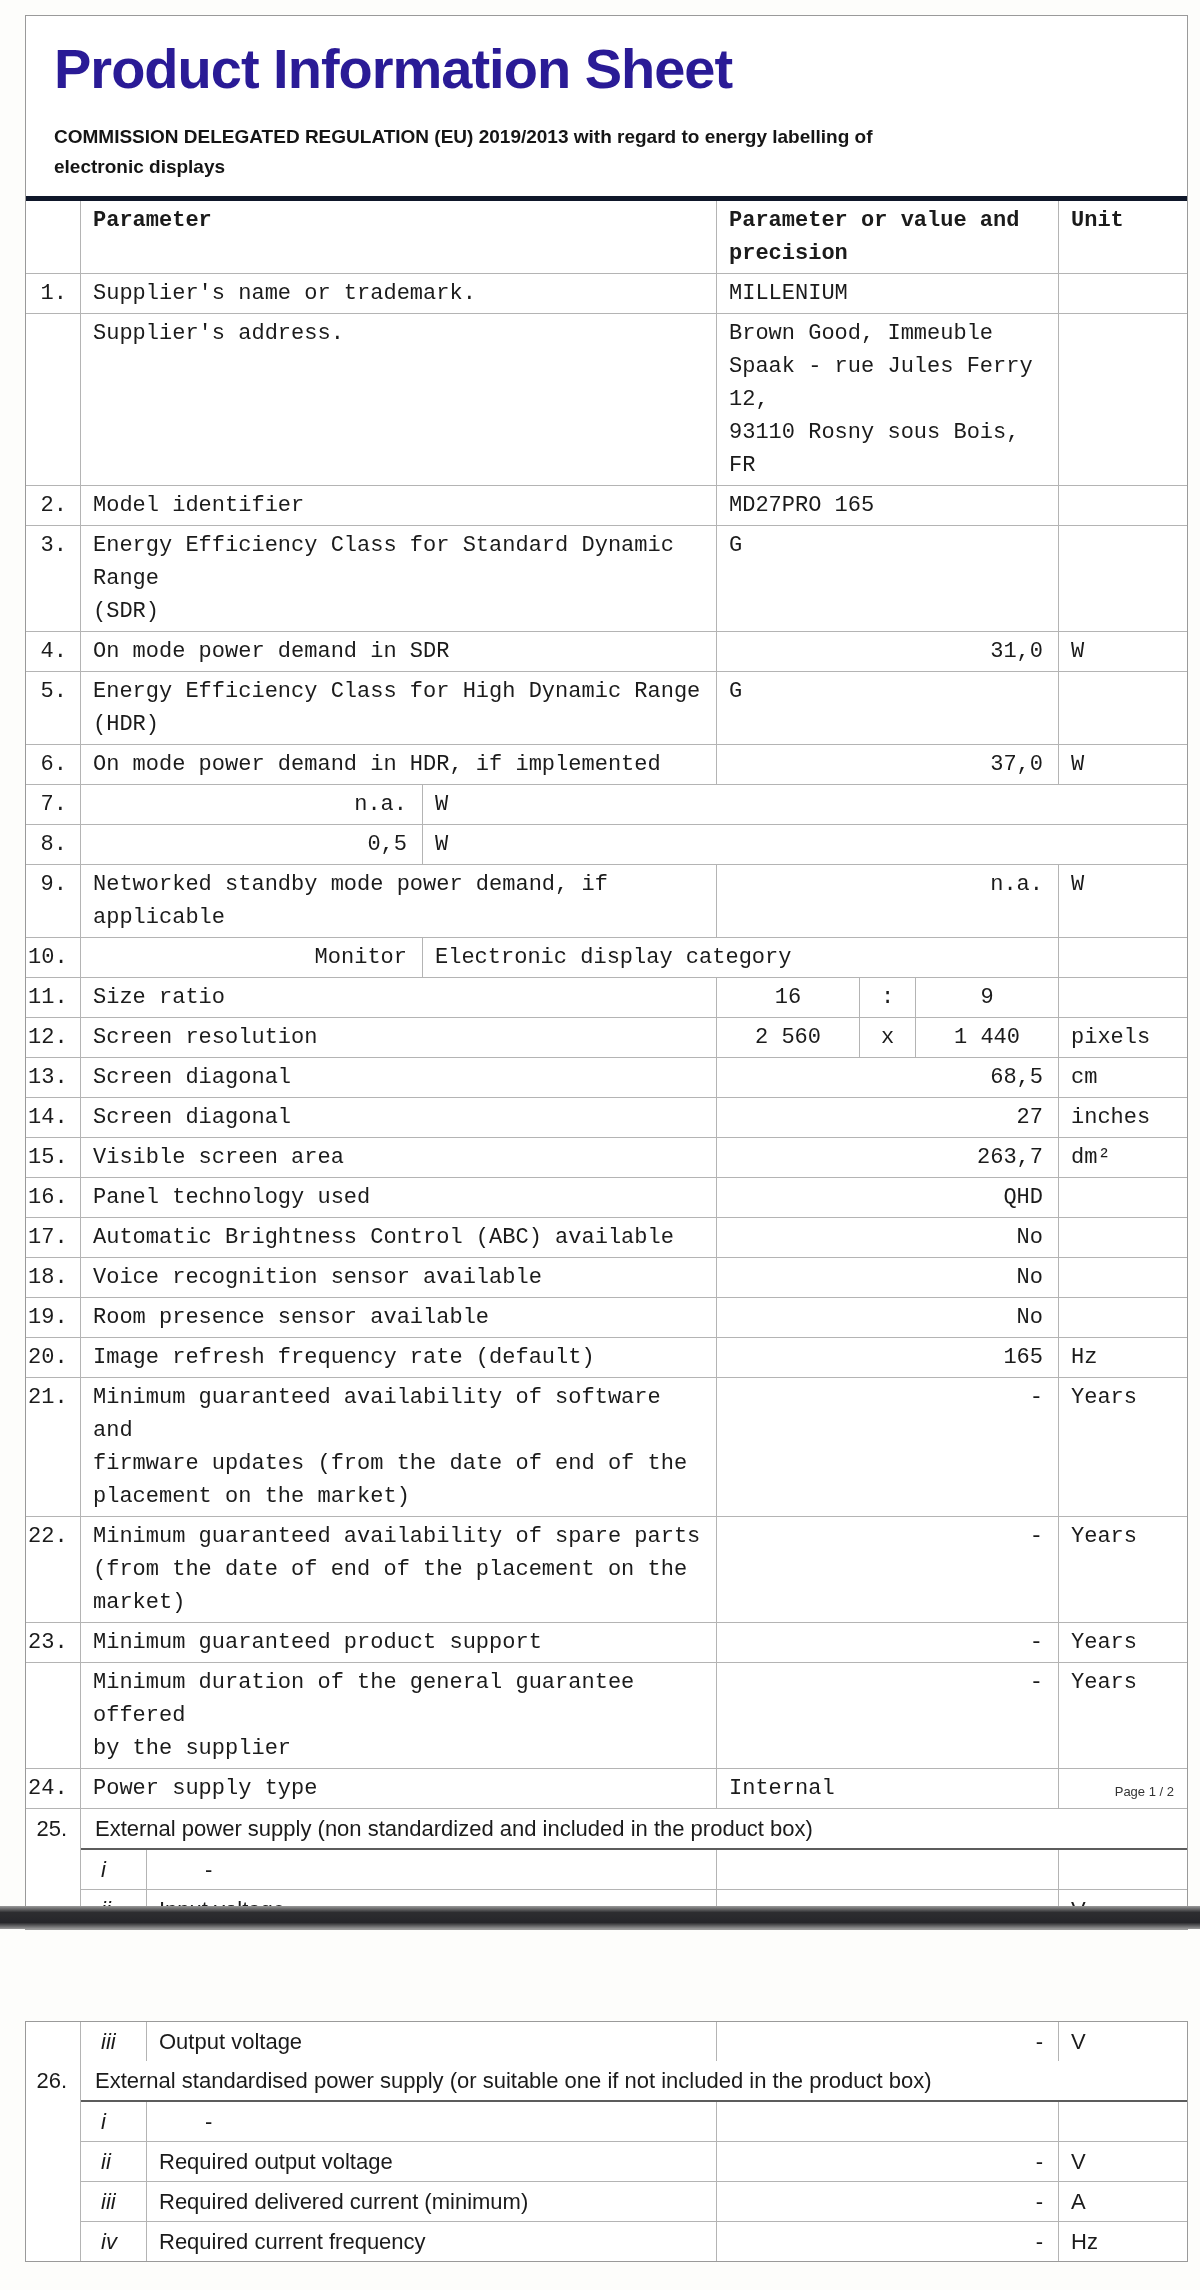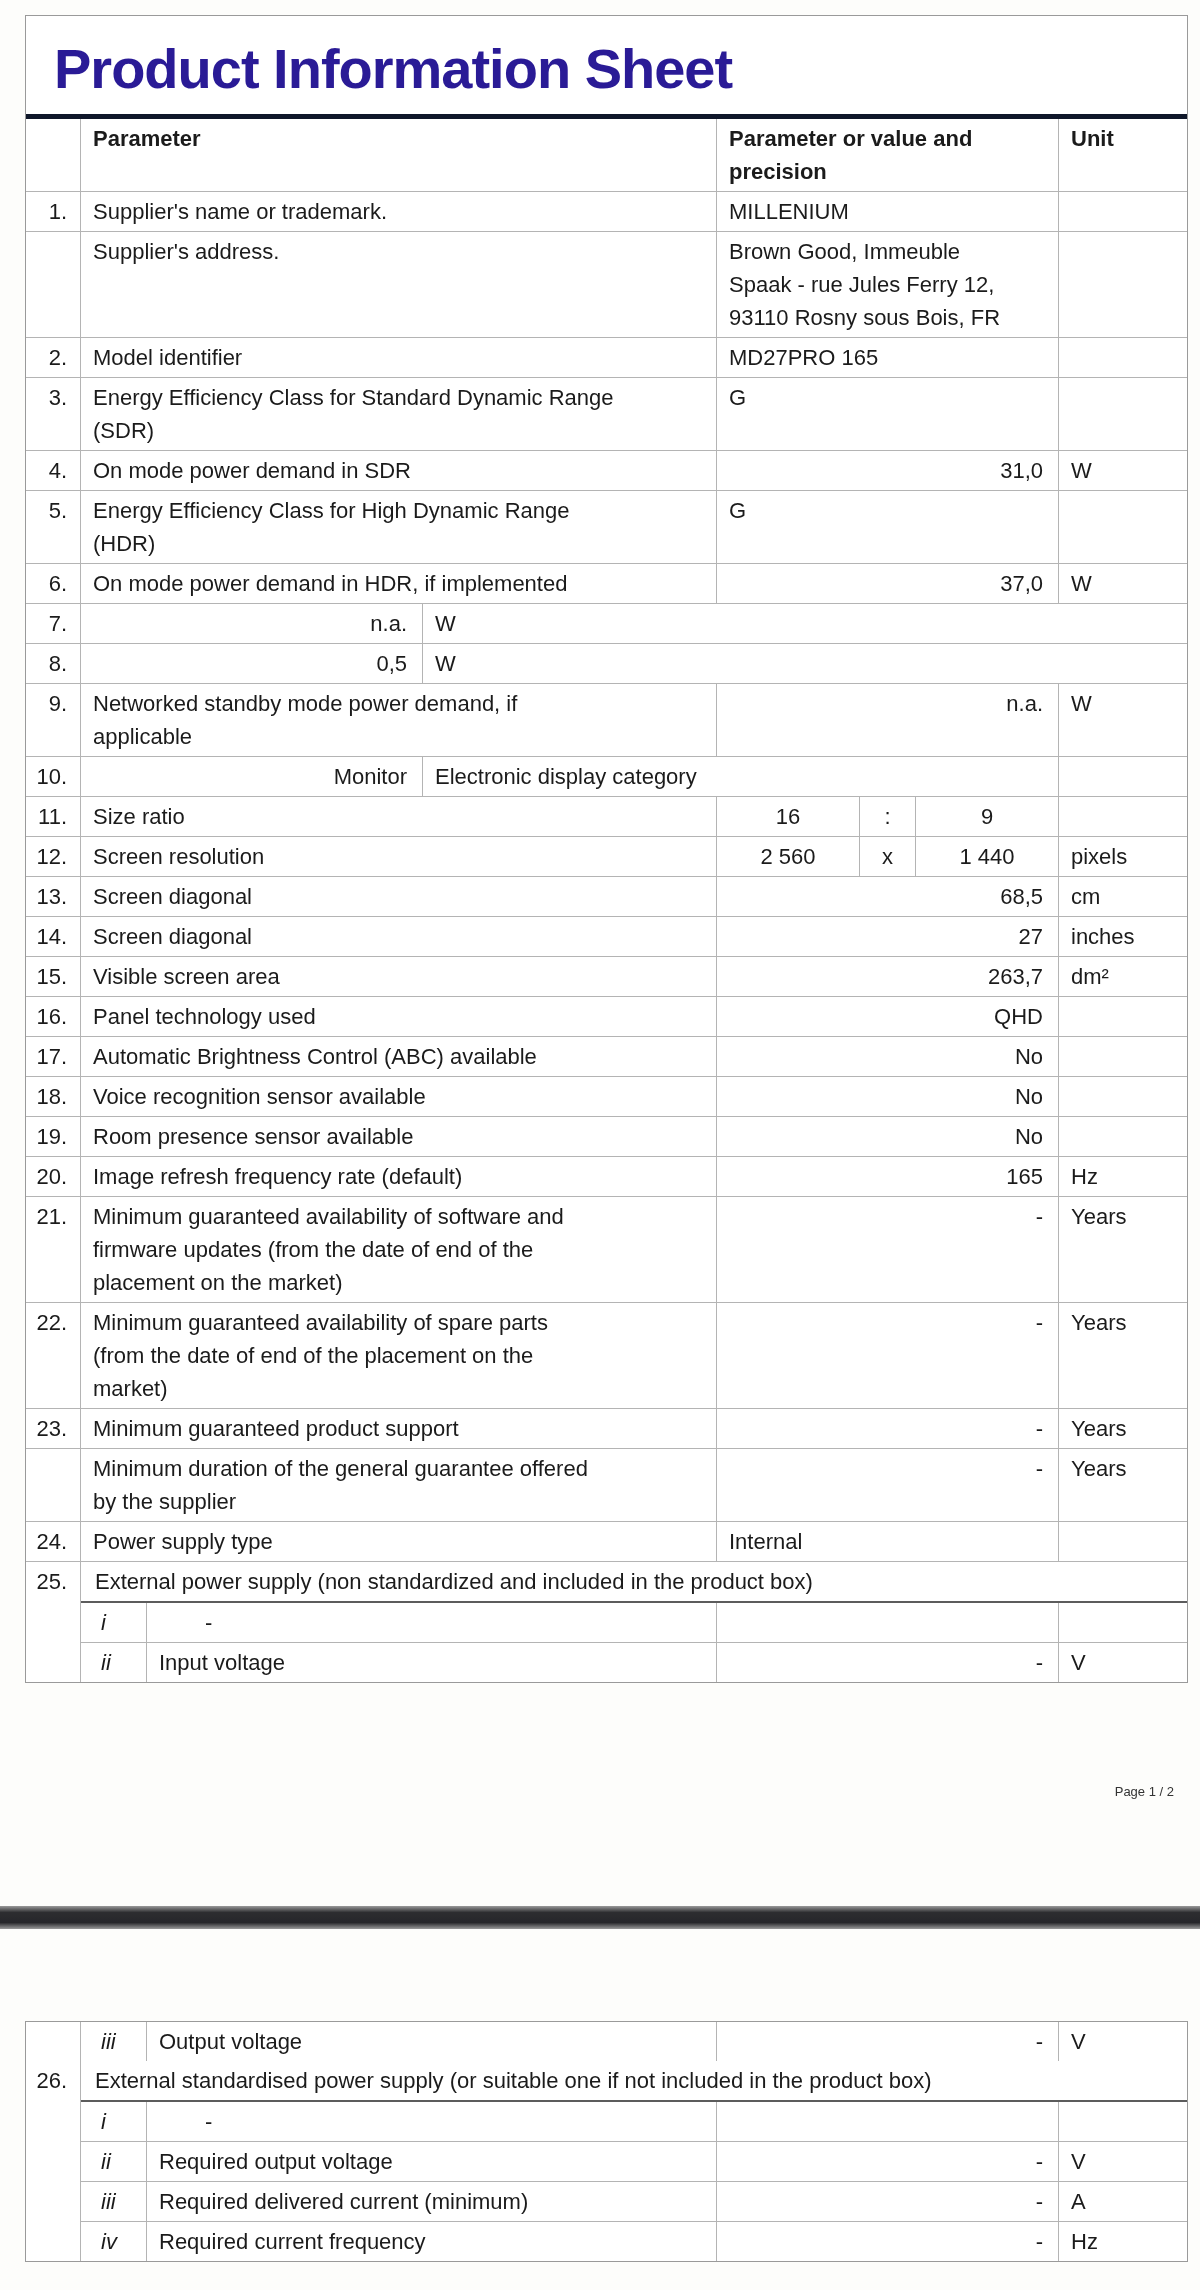--- a/index.html
+++ b/index.html
@@ -21,21 +21,21 @@
   .doc-title{
     margin:0;font-size:56px;line-height:62px;font-weight:bold;
     color:#2a1b96;letter-spacing:-1px;
   }
   .subtitle{
     margin-top:22px;font-size:19px;line-height:30px;font-weight:bold;
     color:#151515;white-space:pre-line;
   }
 
   
-  .row{display:flex;align-items:stretch;border-bottom:1px solid #b4b4b4;}
+  .row{display:flex;align-items:stretch;border-bottom:1px solid #b4b4b4;font-family:Liberation Mono, monospace;}
   .row:last-child{border-bottom:none;}
   .cell{
     box-sizing:border-box;padding:3px 12px;font-size:22px;line-height:33px;
     white-space:pre-line;
   }
   .c-num{width:55px;text-align:right;padding-right:13px;padding-left:2px;
          border-right:1px solid #b4b4b4;}
   .c-param{width:636px;border-right:1px solid #b4b4b4;}
   .c-val{width:342px;border-right:1px solid #b4b4b4;}
   .c-unit{flex:1;}
@@ -76,20 +76,22 @@
     background:linear-gradient(180deg,#9a9a9a 0%,#2d2d30 28%,#26262a 72%,#9a9a9a 100%);
   }
 </style>
 </head>
 <body>
 
 <div class="page" id="page1">
 
   <div class="titleblock">
     <h1 class="doc-title" style="color: rgb(42, 27, 150);">Product Information Sheet</h1>
+    <div class="subtitle">COMMISSION DELEGATED REGULATION (EU) 2019/2013 with regard to energy labelling of
+electronic displays</div>
   </div>
 
   <div>
 
     <div class="row hdr">
       <div class="cell c-num"></div>
       <div class="cell c-param">Parameter</div>
       <div class="cell c-val">Parameter or value and
 precision</div>
       <div class="cell c-unit">Unit</div>

